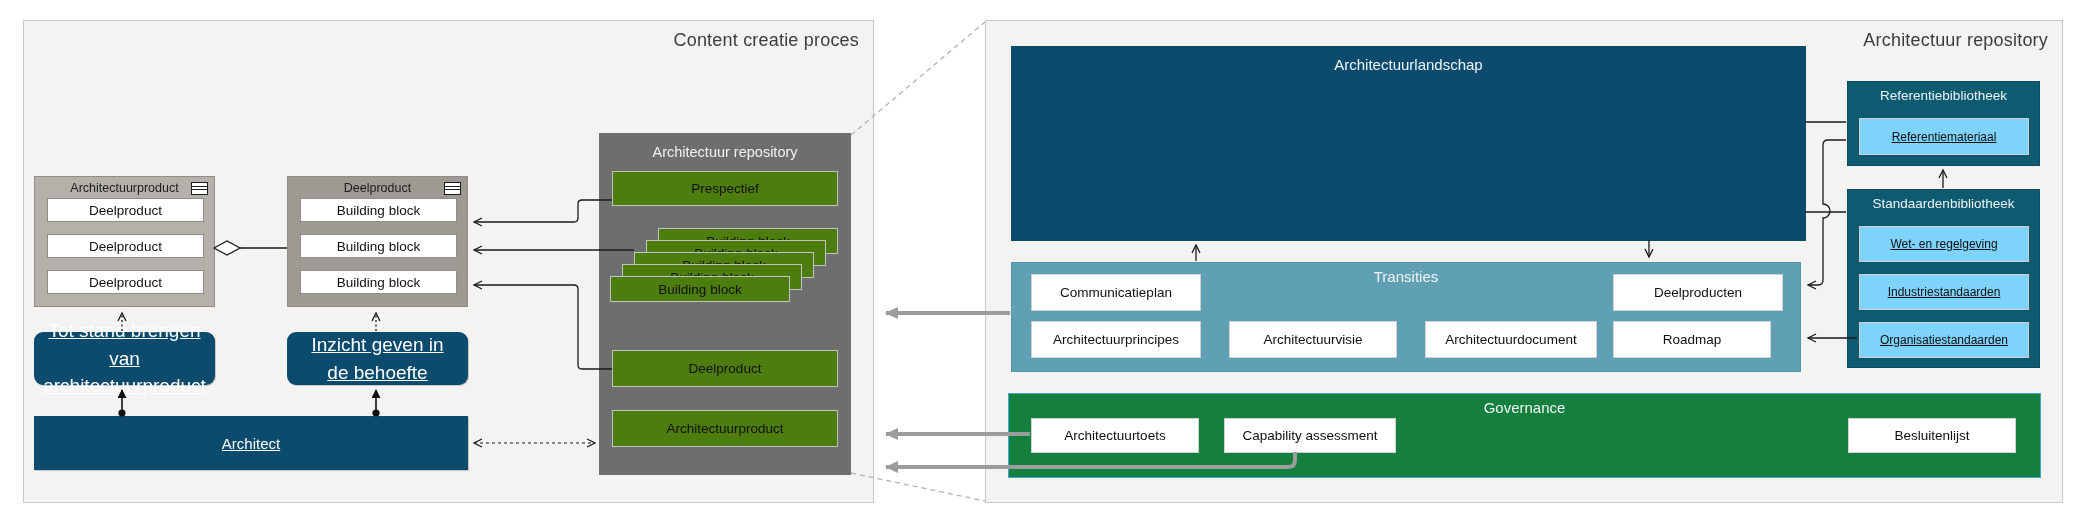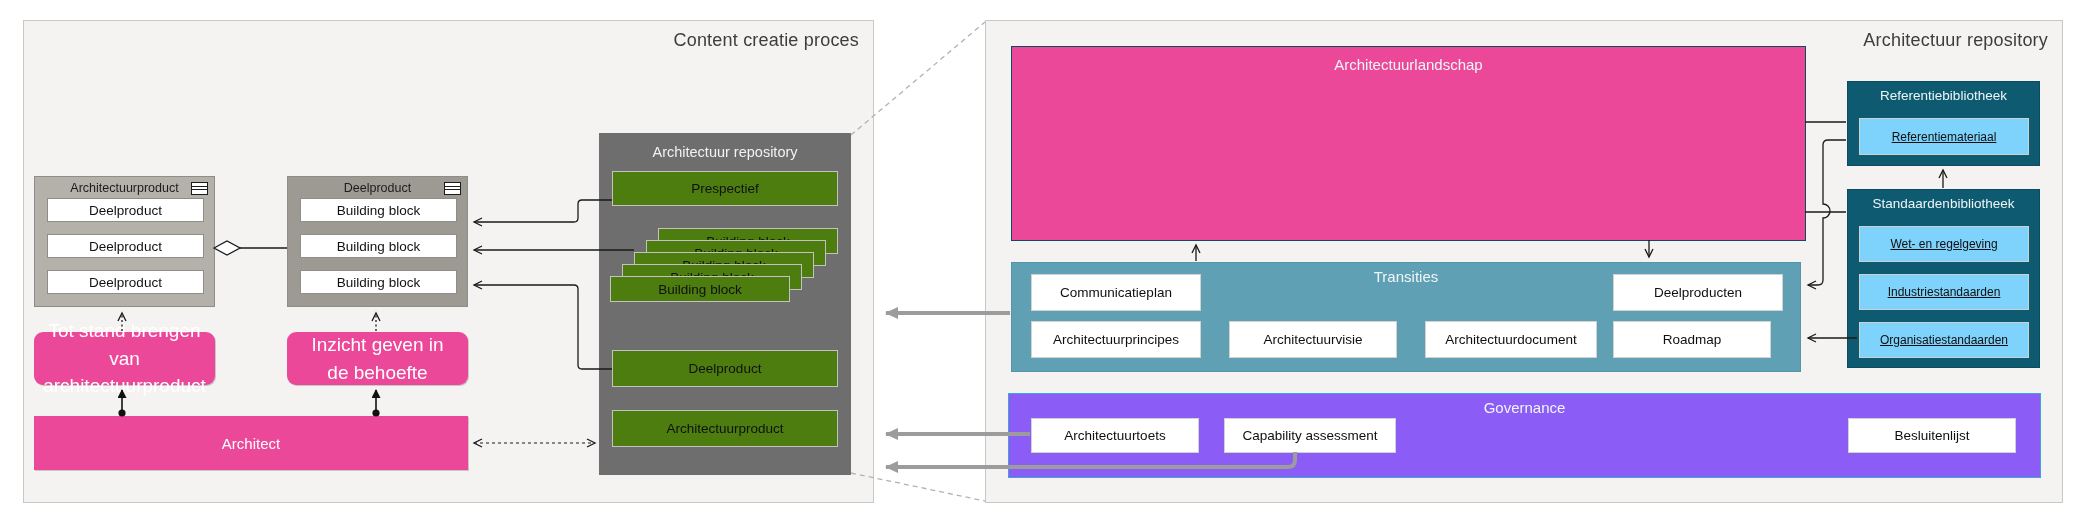--- a/index.html
+++ b/index.html
@@ -10,31 +10,31 @@
   .panel-title{position:absolute;top:9px;right:14px;font-size:18px;color:#3d3d3d;letter-spacing:.2px;}
   .center{display:flex;align-items:center;justify-content:center;text-align:center;}
   
   .class-box{border:1px solid #8f8d88;}
   .class-light{background:#b4b1ab;}
   .class-mid{background:#9d9a93;}
   .class-head{position:absolute;left:0;top:0;right:0;height:22px;font-size:12.5px;color:#1c1c1c;display:flex;align-items:center;justify-content:center;}
   .class-row{background:#ffffff;border:1px solid #8f8d88;font-size:13.5px;color:#111;}
   .cicon{position:absolute;top:5px;right:6px;width:17px;height:13px;}
   
-  .teal{background:#ec4899;color:#ffffff;}
+  .teal{background:#0c4a6e;color:#ffffff;text-decoration:underline;}
   .activity{border-radius:9px;font-size:19px;line-height:1.45;box-shadow:1px 1px 0 rgba(0,0,0,.18);}
   .whitebox{background:#ffffff;border:1px solid #d2d2d0;font-size:13.5px;color:#0f0f0f;}
   .whitebox-plain{background:#7dd3fc;border:1px solid #cfcfcd;font-size:12px;color:#0f0f0f;text-decoration:underline;}
   .repo{background:#6f6e6e;}
   .repo-title{position:absolute;top:11px;left:0;right:0;text-align:center;color:#f2f2f2;font-size:14.5px;}
   .band-title{position:absolute;top:5px;left:0;right:0;text-align:center;color:#f0f6f8;font-size:15px;}
   .lib{background:#0e5b71;border:1px solid #0b4c60;}
   .lib-title{position:absolute;top:6px;left:0;right:0;text-align:center;color:#eef5f7;font-size:13.5px;}
   .transities{background:#5fa0b4;border:1px solid #5395a9;}
-  .governance{background:#8b5cf6;border:1px solid #3aa5d6;padding-left:11px;}
+  .governance{background:#15803d;border:1px solid #3aa5d6;padding-left:11px;}
   .stackbox{background:#4d7c0f;border:1px solid #c3c2c0;font-size:13.5px;color:#111;}
   svg.overlay{position:absolute;left:0;top:0;pointer-events:none;}
 </style>
 </head>
 <body>
 
 <div id="stage">
 
   <div class="abs panel" style="left:23px;top:20px;width:851px;height:483px;">
     <div class="panel-title">Content creatie proces</div>

